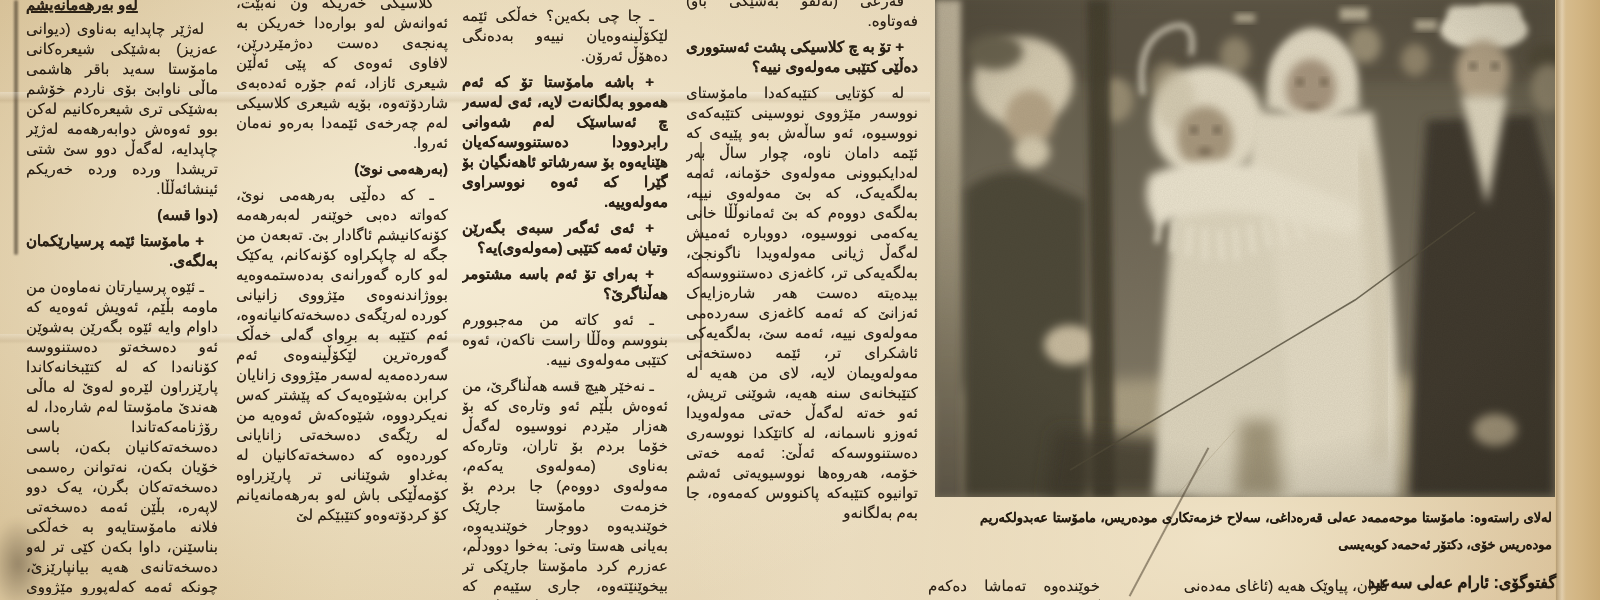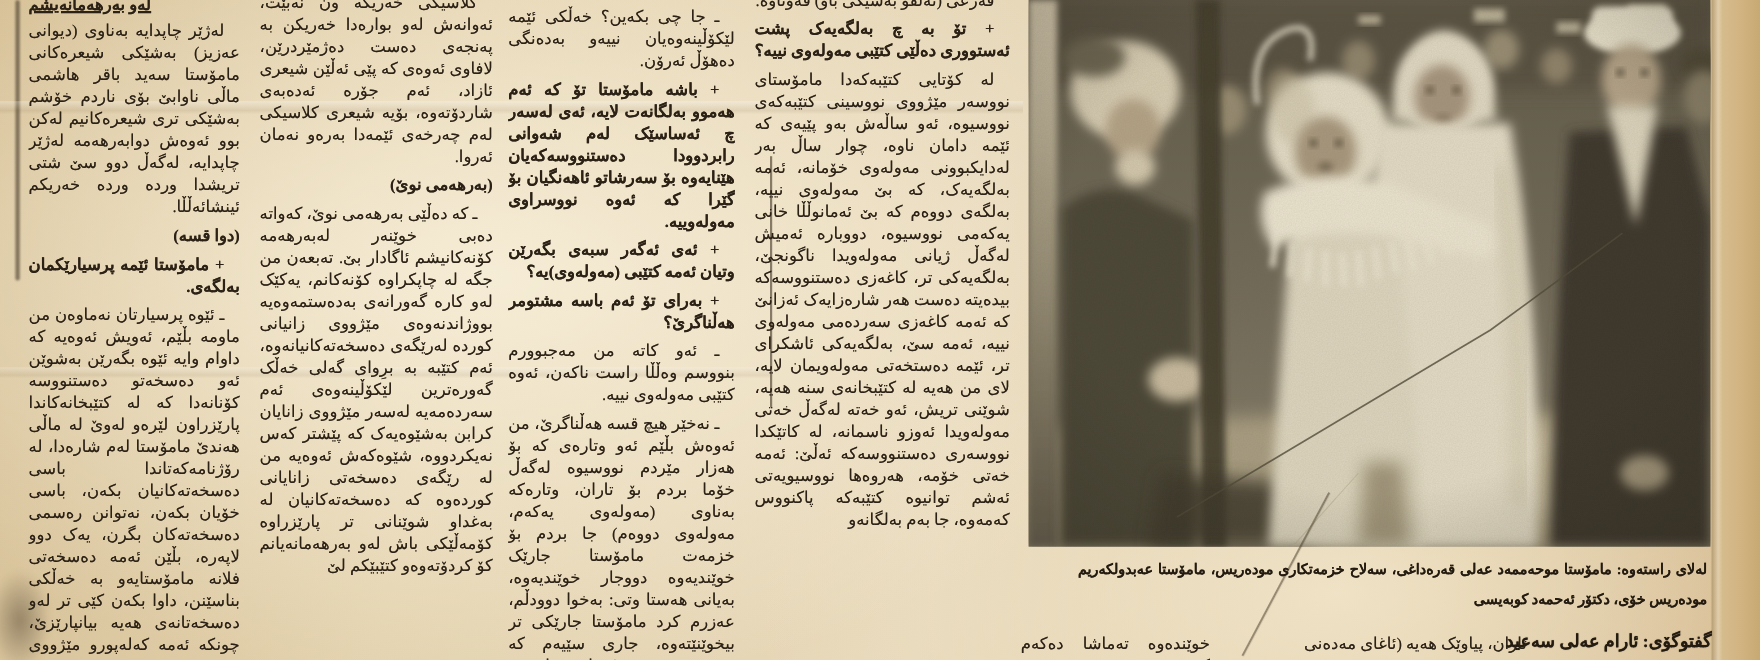--- a/index.html
+++ b/index.html
@@ -1,18 +1,18 @@
 <!DOCTYPE html>
 <html lang="ckb" dir="rtl"><head>
 <meta charset="utf-8">
 <style>
   html,body{margin:0;padding:0;background:#b9a57e;}
   .stage{
     position:relative;width:1600px;height:600px;overflow:hidden;
-    font-family:Liberation Serif, serif;color:#2a2014;
+    font-family:Liberation Sans, sans-serif;color:#2a2014;
     background:
       radial-gradient(900px 520px at 28% 42%, rgba(247,238,216,.95), rgba(247,238,216,0) 72%),
       radial-gradient(760px 420px at 76% 90%, rgba(242,230,203,.85), rgba(242,230,203,0) 70%),
       linear-gradient(100deg,#d6c096 0%,#e3d2ae 26%,#e7d8ba 55%,#dbc69e 82%,#cfb184 100%);
   }
   
   .col{position:absolute;top:0;height:600px;overflow:hidden;direction:rtl;
        font-size:15px;line-height:20px;text-align:justify;text-justify:inter-word;
        color:#2b2115;text-shadow:0 0 .4px rgba(43,33,21,.55);}
   .col p{margin:0 0 6px 0;text-indent:14px;}
@@ -90,21 +90,21 @@
     <p class="para">ـ جا چی بکەین؟ خەڵکی ئێمە لێکۆڵینەوەیان نییەو بەدەنگی دەهۆڵ ئەرۆن.</p>
     <p class="para q">+ باشە مامۆستا تۆ کە ئەم هەموو بەلگانەت لایە، ئەی لەسەر چ ئەساسێک لەم شەوانی رابردوودا دەستنووسەکەیان هێنایەوە بۆ سەرشاتو ئاهەنگیان بۆ گێرا کە ئەوە نووسراوی مەولەوییە.</p>
     <p class="para q">+ ئەی ئەگەر سبەی بگەرێن وتیان ئەمە کتێبی (مەولەوی)یە؟</p>
     <p class="para q">+ بەرای تۆ ئەم باسە مشتومر هەڵناگرێ؟</p>
     <p class="para">ـ ئەو کاتە من مەجبوورم بنووسم وەڵڵا راست ناکەن، ئەوە کتێبی مەولەوی نییە.</p>
     <p class="para">ـ نەخێر هیچ قسە هەڵناگرێ، من ئەوەش بڵێم ئەو وتارەی کە بۆ هەزار مێردم نووسیوە لەگەڵ خۆما بردم بۆ تاران، وتارەکە بەناوی (مەولەوی یەکەم، مەولەوی دووەم) جا بردم بۆ خزمەت مامۆستا جارێک خوێندیەوە دووجار خوێندیەوە، بەیانی هەستا وتی: بەخوا دوودڵم، عەزرم کرد مامۆستا جارێکی تر بیخوێنێتەوە، جاری سێیەم کە خوێندیەوە وتی: (تەواو قەناعەتی تەواوم هەیە کە کتێبی</p>
   </div>
 
   <div class="col col4">
     <p class="para">فەرعی (ئەلفو بەشێکی باو) فەوتاوە.</p>
-    <p class="para q">+ تۆ بە چ بەلگەیەک پشت ئەستووری دەڵێی کتێبی مەولەوی نییە؟</p>
+    <p class="para q">+ تۆ بە چ کلاسیکی پشت ئەستووری دەڵێی کتێبی مەولەوی نییە؟</p>
     <p class="para">لە کۆتایی کتێبەکەدا مامۆستای نووسەر مێژووی نووسینی کتێبەکەی نووسیوە، ئەو ساڵەش بەو پێیەی کە ئێمە دامان ناوە، چوار ساڵ بەر لەدایکبوونی مەولەوی خۆمانە، ئەمە بەلگەیەک، کە بێ مەولەوی نییە، بەلگەی دووەم کە بێ ئەمانوڵڵا خانی یەکەمی نووسیوە، دووبارە ئەمیش لەگەڵ ژیانی مەولەویدا ناگونجێ، بەلگەیەکی تر، کاغەزی دەستنووسەکە بیدەیتە دەست هەر شارەزایەک ئەزانێ کە ئەمە کاغەزی سەردەمی مەولەوی نییە، ئەمە سێ، بەلگەیەکی ئاشکرای تر، ئێمە دەستخەتی مەولەویمان لایە، لای من هەیە لە کتێبخانەی سنە هەیە، شوێنی تریش، ئەو خەتە لەگەڵ خەتی مەولەویدا ئەوزو ناسمانە، لە کاتێکدا نووسەری دەستنووسەکە ئەڵێ: ئەمە خەتی خۆمە، هەروەها نووسیویەتی ئەشم توانیوە کتێبەکە پاکنووس کەمەوە، جا بەم بەلگانەو</p>
   </div>
 
   <figure class="photo">
     <svg viewBox="0 0 620 497" xmlns="http://www.w3.org/2000/svg">
       <defs>
         <filter id="b3" x="-30%" y="-30%" width="160%" height="160%">
             <feGaussianBlur stdDeviation="3"></feGaussianBlur>
           </filter>
         <filter id="b5" x="-30%" y="-30%" width="160%" height="160%">

